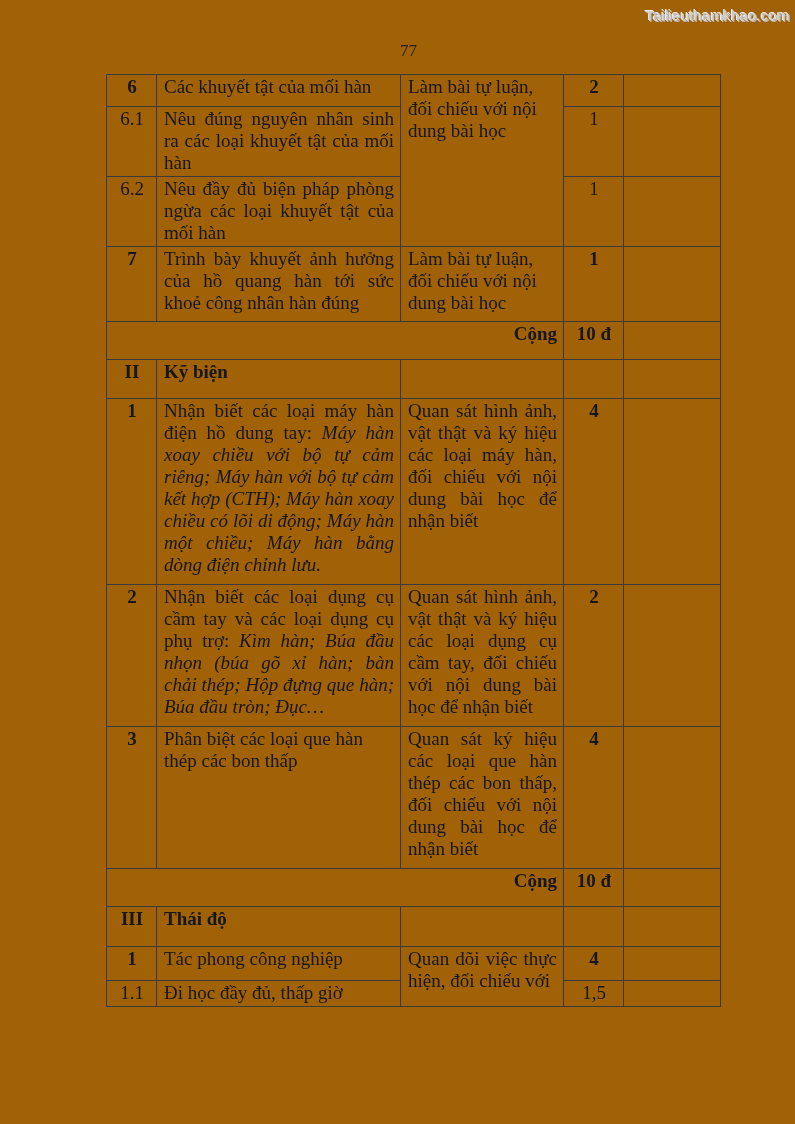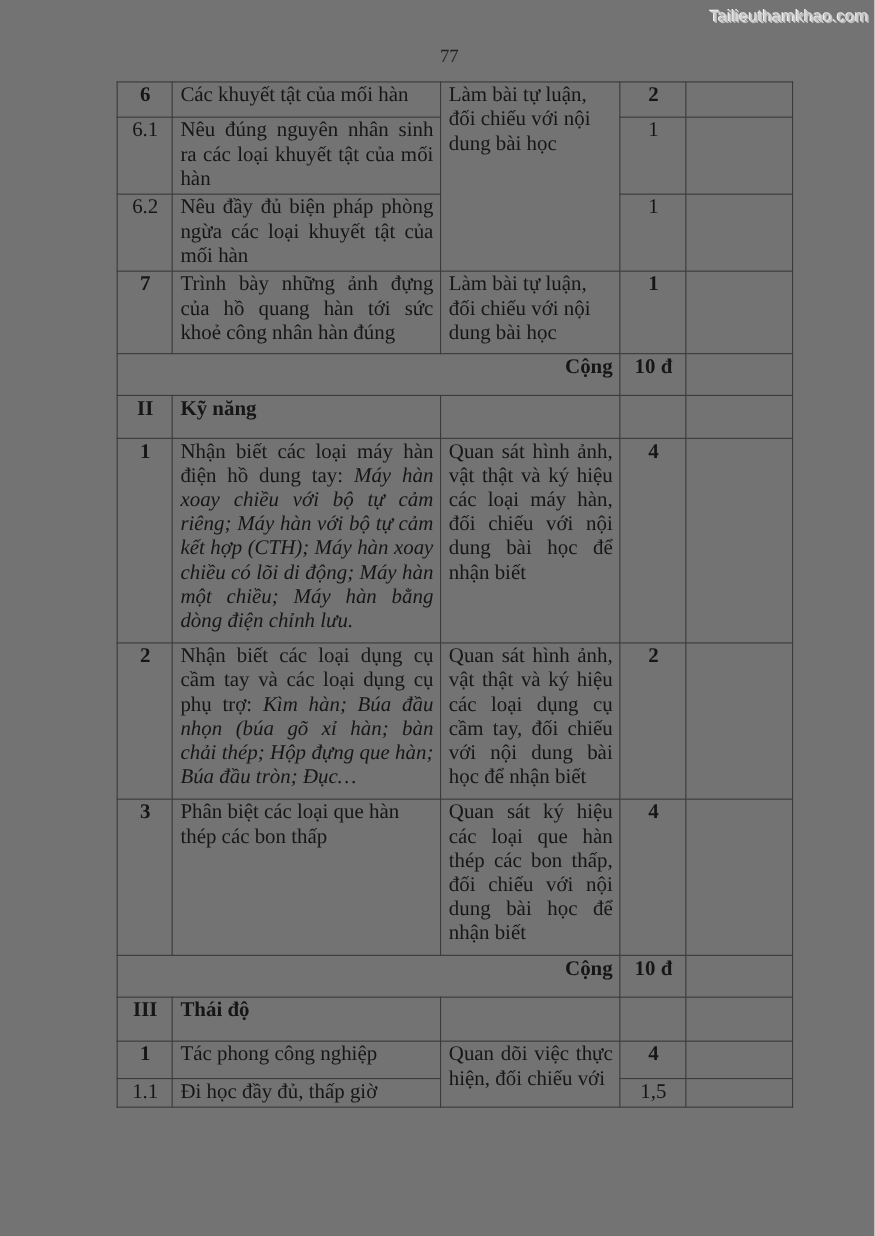--- a/index.html
+++ b/index.html
@@ -1,19 +1,19 @@
 <!DOCTYPE html>
 <html><head>
 <meta charset="utf-8">
 <style>
   * { box-sizing: border-box; margin: 0; padding: 0; }
   html, body { background: #ffffff; }
   .page {
     position: relative; width: 795px; height: 1124px;
-    background: #737373; overflow: hidden;
+    background: #a16207; overflow: hidden;
     font-family: "Liberation Serif", serif; color: #151515;
   }
   .watermark {
     position: absolute; top: 7px; right: 5px;
     font-family: "Liberation Sans", sans-serif; font-size: 15px;
     color: #d3d3d3; text-shadow: 1px 1px 0 #bcbcbc, -1px -1px 0 #efefef;
     letter-spacing: .2px;
   }
   .pageno {
     position: absolute; top: 41px; left: 0; width: 100%;
@@ -86,35 +86,35 @@
 
       <tr class="h70">
         <td class="num">6.2</td>
         <td class="jt">Nêu đầy đủ biện pháp phòng ngừa các loại khuyết tật của mối hàn</td>
         <td class="pts">1</td>
         <td></td>
       </tr>
 
       <tr class="h75">
         <td class="num bold">7</td>
-        <td class="jt">Trình bày những ảnh đựng của hồ quang hàn tới sức khoẻ công nhân hàn đúng</td>
+        <td class="jt">Trình bày khuyết ảnh hưởng của hồ quang hàn tới sức khoẻ công nhân hàn đúng</td>
         <td>Làm bài tự luận, đối chiếu với nội dung bài học</td>
         <td class="pts bold">1</td>
         <td></td>
       </tr>
 
       <tr class="h38">
         <td class="total-label" colspan="3">Cộng</td>
         <td class="pts bold">10 đ</td>
         <td></td>
       </tr>
 
       <tr class="h39">
         <td class="num bold">II</td>
-        <td class="bold">Kỹ năng</td>
+        <td class="bold">Kỹ biện</td>
         <td></td>
         <td></td>
         <td></td>
       </tr>
 
       <tr class="h186">
         <td class="num bold">1</td>
         <td class="jt"><span>Nhận biết các loại máy hàn điện hồ dung tay: </span><span class="it">Máy hàn xoay chiều với bộ tự cảm riêng; Máy hàn với bộ tự cảm kết hợp (CTH); Máy hàn xoay chiều có lõi di động; Máy hàn một chiều; Máy hàn bằng dòng điện chỉnh lưu.</span></td>
         <td class="jt">Quan sát hình ảnh, vật thật và ký hiệu các loại máy hàn, đối chiếu với nội dung bài học để nhận biết</td>
         <td class="pts bold">4</td>

